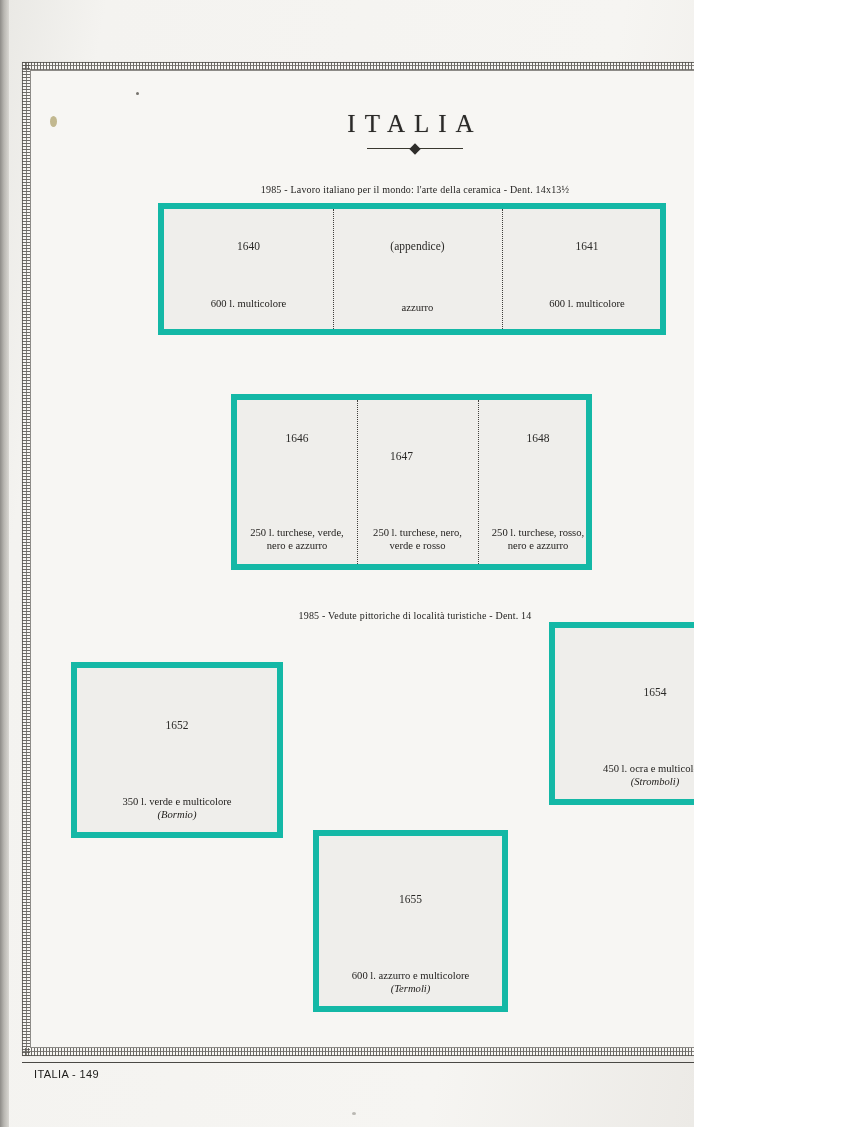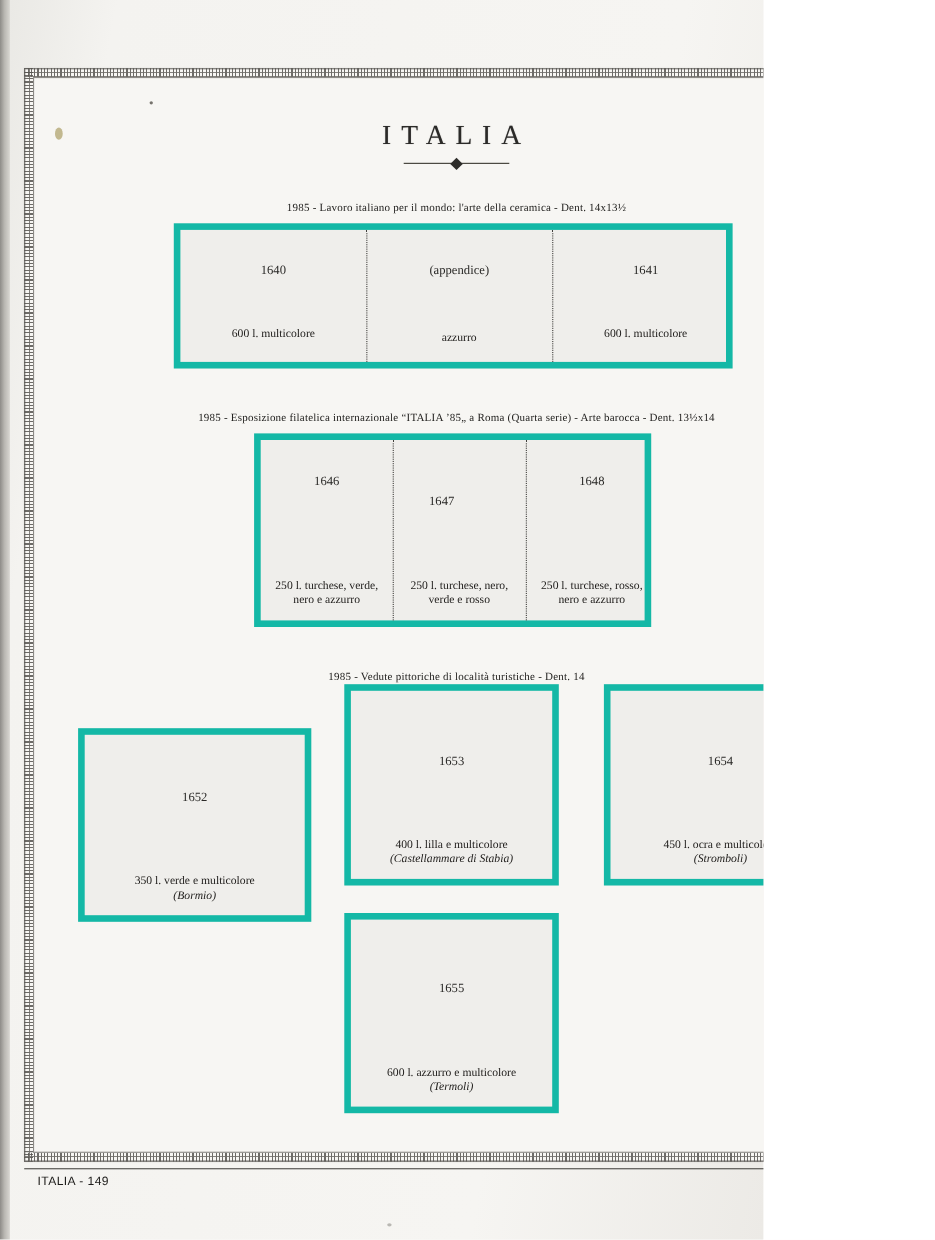--- a/index.html
+++ b/index.html
@@ -226,21 +226,20 @@
         <div class="cell-num" style="left:0; width:169px; top:31px;">1640</div>
         <div class="cell-desc" style="left:0; width:169px; top:88px;">600 l. multicolore</div>
 
         <div class="cell-num" style="left:169px; width:169px; top:31px;">(appendice)</div>
         <div class="cell-desc" style="left:169px; width:169px; top:92px;">azzurro</div>
 
         <div class="cell-num" style="left:338px; width:170px; top:31px;">1641</div>
         <div class="cell-desc" style="left:338px; width:170px; top:88px;">600 l. multicolore</div>
       </div>
 
-      <div class="set-caption" style="top:303px;">1985 - Esposizione filatelica internazionale “ITALIA ’85„ a Roma (Quarta serie) - Arte barocca - Dent. 13½x14</div>
 
       <div class="block frame" style="left:199px; top:322px; width:361px; height:176px;">
         <div class="perf-divider" style="left:120px;"></div>
         <div class="perf-divider" style="left:241px;"></div>
 
         <div class="cell-num" style="left:0; width:120px; top:32px;">1646</div>
         <div class="cell-desc" style="left:0; width:120px; top:126px; white-space:pre-line;">250 l. turchese, verde,
 nero e azzurro</div>
 
         <div class="cell-num" style="left:104px; width:121px; top:32px;margin-top:18px;">1647</div>
@@ -253,25 +252,20 @@
       </div>
 
       <div class="set-caption" style="top:538px;">1985 - Vedute pittoriche di località turistiche - Dent. 14</div>
 
       <div class="block frame" style="left:39px; top:590px; width:212px; height:176px;padding-left:18px;">
         <div class="cell-num" style="top:51px;">1652</div>
         <div class="cell-desc" style="top:127px;">350 l. verde e multicolore</div>
         <div class="cell-desc" style="top:140px;"><i>(Bormio)</i></div>
       </div>
 
-      <div class="block frame" style="left:281px; top:550px; width:195px; height:183px;">
-        <div class="cell-num" style="top:58px;">1653</div>
-        <div class="cell-desc" style="top:134px;">400 l. lilla e multicolore</div>
-        <div class="cell-desc" style="top:147px;"><i>(Castellammare di Stabia)</i></div>
-      </div>
 
       <div class="block frame" style="left:517px; top:550px; width:212px; height:183px;">
         <div class="cell-num" style="top:58px;">1654</div>
         <div class="cell-desc" style="top:134px;">450 l. ocra e multicolore</div>
         <div class="cell-desc" style="top:147px;"><i>(Stromboli)</i></div>
       </div>
 
       <div class="block frame" style="left:281px; top:758px; width:195px; height:182px;">
         <div class="cell-num" style="top:57px;">1655</div>
         <div class="cell-desc" style="top:133px;">600 l. azzurro e multicolore</div>

